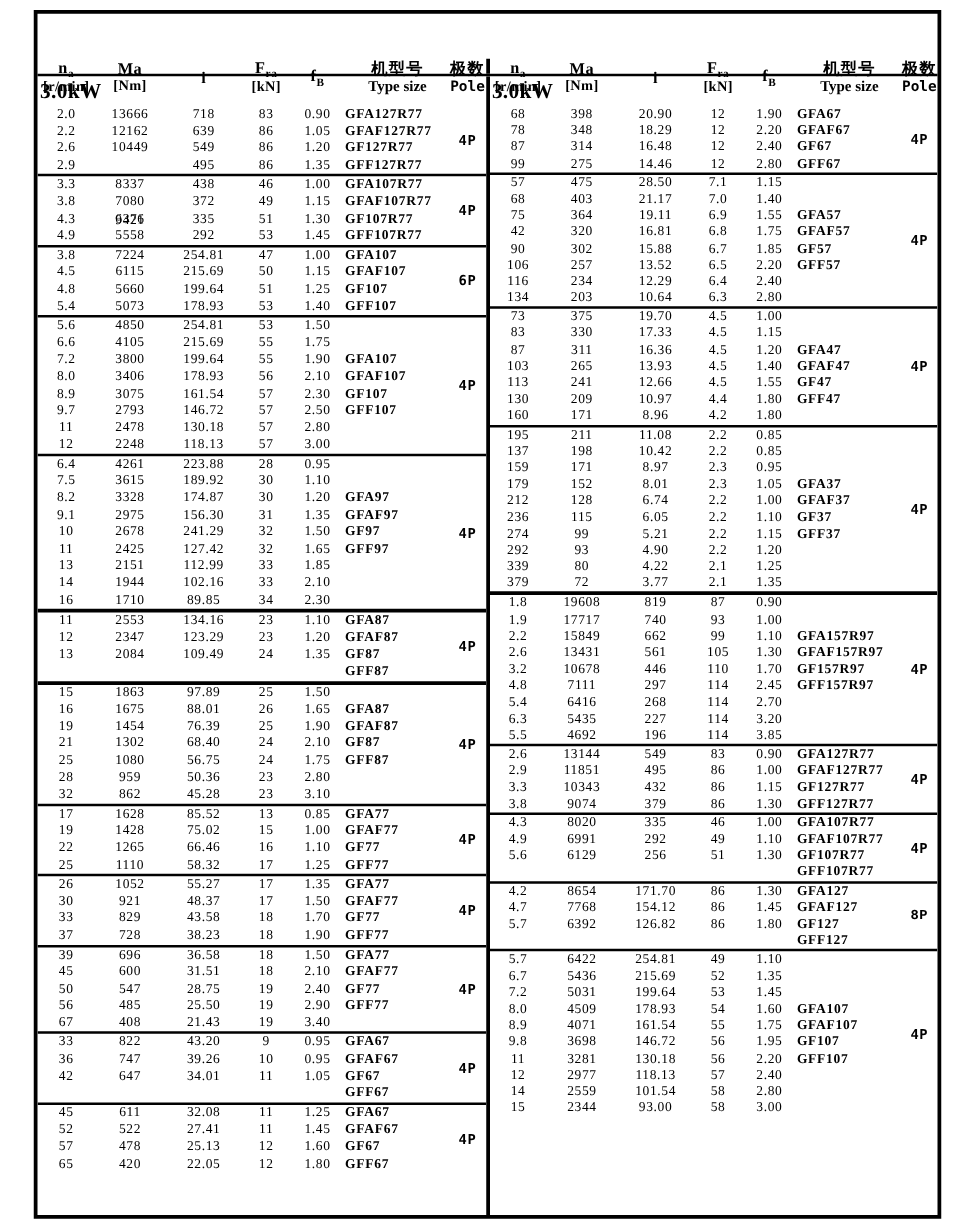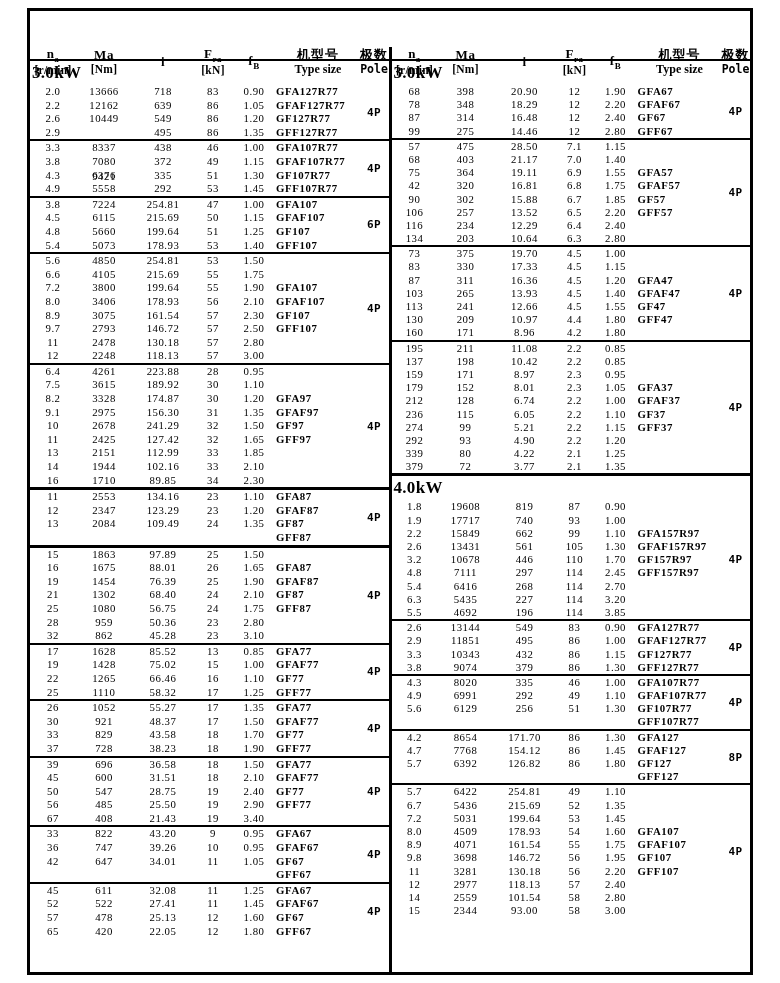--- a/index.html
+++ b/index.html
@@ -268,21 +268,20 @@
             <div class="row"><div class="cell col0" style="grid-area: 3 / 1;">159</div><div class="cell col1" style="grid-area: 3 / 2;">171</div><div class="cell col2" style="grid-area: 3 / 3;">8.97</div><div class="cell col3" style="grid-area: 3 / 4;">2.3</div><div class="cell col4" style="grid-area: 3 / 5;">0.95</div><div class="cell col5" style="grid-area: 3 / 6;"></div></div>
             <div class="row"><div class="cell col0" style="grid-area: 4 / 1;">179</div><div class="cell col1" style="grid-area: 4 / 2;">152</div><div class="cell col2" style="grid-area: 4 / 3;">8.01</div><div class="cell col3" style="grid-area: 4 / 4;">2.3</div><div class="cell col4" style="grid-area: 4 / 5;">1.05</div><div class="cell col5" style="grid-area: 4 / 6;">GFA37</div></div>
             <div class="row"><div class="cell col0" style="grid-area: 5 / 1;">212</div><div class="cell col1" style="grid-area: 5 / 2;">128</div><div class="cell col2" style="grid-area: 5 / 3;">6.74</div><div class="cell col3" style="grid-area: 5 / 4;">2.2</div><div class="cell col4" style="grid-area: 5 / 5;">1.00</div><div class="cell col5" style="grid-area: 5 / 6;">GFAF37</div></div>
             <div class="row"><div class="cell col0" style="grid-area: 6 / 1;">236</div><div class="cell col1" style="grid-area: 6 / 2;">115</div><div class="cell col2" style="grid-area: 6 / 3;">6.05</div><div class="cell col3" style="grid-area: 6 / 4;">2.2</div><div class="cell col4" style="grid-area: 6 / 5;">1.10</div><div class="cell col5" style="grid-area: 6 / 6;">GF37</div></div>
             <div class="row"><div class="cell col0" style="grid-area: 7 / 1;">274</div><div class="cell col1" style="grid-area: 7 / 2;">99</div><div class="cell col2" style="grid-area: 7 / 3;">5.21</div><div class="cell col3" style="grid-area: 7 / 4;">2.2</div><div class="cell col4" style="grid-area: 7 / 5;">1.15</div><div class="cell col5" style="grid-area: 7 / 6;">GFF37</div></div>
             <div class="row"><div class="cell col0" style="grid-area: 8 / 1;">292</div><div class="cell col1" style="grid-area: 8 / 2;">93</div><div class="cell col2" style="grid-area: 8 / 3;">4.90</div><div class="cell col3" style="grid-area: 8 / 4;">2.2</div><div class="cell col4" style="grid-area: 8 / 5;">1.20</div><div class="cell col5" style="grid-area: 8 / 6;"></div></div>
             <div class="row"><div class="cell col0" style="grid-area: 9 / 1;">339</div><div class="cell col1" style="grid-area: 9 / 2;">80</div><div class="cell col2" style="grid-area: 9 / 3;">4.22</div><div class="cell col3" style="grid-area: 9 / 4;">2.1</div><div class="cell col4" style="grid-area: 9 / 5;">1.25</div><div class="cell col5" style="grid-area: 9 / 6;"></div></div>
             <div class="row"><div class="cell col0" style="grid-area: 10 / 1;">379</div><div class="cell col1" style="grid-area: 10 / 2;">72</div><div class="cell col2" style="grid-area: 10 / 3;">3.77</div><div class="cell col3" style="grid-area: 10 / 4;">2.1</div><div class="cell col4" style="grid-area: 10 / 5;">1.35</div><div class="cell col5" style="grid-area: 10 / 6;"></div></div>
             <div class="pole" style="grid-area: 1 / 7 / span 10;">4P</div>
           </div>
-          <div class="section-title">4.0kW</div>
           <div class="group sep-normal">
             <div class="row"><div class="cell col0" style="grid-area: 1 / 1;">1.8</div><div class="cell col1" style="grid-area: 1 / 2;">19608</div><div class="cell col2" style="grid-area: 1 / 3;">819</div><div class="cell col3" style="grid-area: 1 / 4;">87</div><div class="cell col4" style="grid-area: 1 / 5;">0.90</div><div class="cell col5" style="grid-area: 1 / 6;"></div></div>
             <div class="row"><div class="cell col0" style="grid-area: 2 / 1;">1.9</div><div class="cell col1" style="grid-area: 2 / 2;">17717</div><div class="cell col2" style="grid-area: 2 / 3;">740</div><div class="cell col3" style="grid-area: 2 / 4;">93</div><div class="cell col4" style="grid-area: 2 / 5;">1.00</div><div class="cell col5" style="grid-area: 2 / 6;"></div></div>
             <div class="row"><div class="cell col0" style="grid-area: 3 / 1;">2.2</div><div class="cell col1" style="grid-area: 3 / 2;">15849</div><div class="cell col2" style="grid-area: 3 / 3;">662</div><div class="cell col3" style="grid-area: 3 / 4;">99</div><div class="cell col4" style="grid-area: 3 / 5;">1.10</div><div class="cell col5" style="grid-area: 3 / 6;">GFA157R97</div></div>
             <div class="row"><div class="cell col0" style="grid-area: 4 / 1;">2.6</div><div class="cell col1" style="grid-area: 4 / 2;">13431</div><div class="cell col2" style="grid-area: 4 / 3;">561</div><div class="cell col3" style="grid-area: 4 / 4;">105</div><div class="cell col4" style="grid-area: 4 / 5;">1.30</div><div class="cell col5" style="grid-area: 4 / 6;">GFAF157R97</div></div>
             <div class="row"><div class="cell col0" style="grid-area: 5 / 1;">3.2</div><div class="cell col1" style="grid-area: 5 / 2;">10678</div><div class="cell col2" style="grid-area: 5 / 3;">446</div><div class="cell col3" style="grid-area: 5 / 4;">110</div><div class="cell col4" style="grid-area: 5 / 5;">1.70</div><div class="cell col5" style="grid-area: 5 / 6;">GF157R97</div></div>
             <div class="row"><div class="cell col0" style="grid-area: 6 / 1;">4.8</div><div class="cell col1" style="grid-area: 6 / 2;">7111</div><div class="cell col2" style="grid-area: 6 / 3;">297</div><div class="cell col3" style="grid-area: 6 / 4;">114</div><div class="cell col4" style="grid-area: 6 / 5;">2.45</div><div class="cell col5" style="grid-area: 6 / 6;">GFF157R97</div></div>
             <div class="row"><div class="cell col0" style="grid-area: 7 / 1;">5.4</div><div class="cell col1" style="grid-area: 7 / 2;">6416</div><div class="cell col2" style="grid-area: 7 / 3;">268</div><div class="cell col3" style="grid-area: 7 / 4;">114</div><div class="cell col4" style="grid-area: 7 / 5;">2.70</div><div class="cell col5" style="grid-area: 7 / 6;"></div></div>
             <div class="row"><div class="cell col0" style="grid-area: 8 / 1;">6.3</div><div class="cell col1" style="grid-area: 8 / 2;">5435</div><div class="cell col2" style="grid-area: 8 / 3;">227</div><div class="cell col3" style="grid-area: 8 / 4;">114</div><div class="cell col4" style="grid-area: 8 / 5;">3.20</div><div class="cell col5" style="grid-area: 8 / 6;"></div></div>
             <div class="row"><div class="cell col0" style="grid-area: 9 / 1;">5.5</div><div class="cell col1" style="grid-area: 9 / 2;">4692</div><div class="cell col2" style="grid-area: 9 / 3;">196</div><div class="cell col3" style="grid-area: 9 / 4;">114</div><div class="cell col4" style="grid-area: 9 / 5;">3.85</div><div class="cell col5" style="grid-area: 9 / 6;"></div></div>
@@ -300,21 +299,21 @@
             <div class="row"><div class="cell col0" style="grid-area: 2 / 1;">4.9</div><div class="cell col1" style="grid-area: 2 / 2;">6991</div><div class="cell col2" style="grid-area: 2 / 3;">292</div><div class="cell col3" style="grid-area: 2 / 4;">49</div><div class="cell col4" style="grid-area: 2 / 5;">1.10</div><div class="cell col5" style="grid-area: 2 / 6;">GFAF107R77</div></div>
             <div class="row"><div class="cell col0" style="grid-area: 3 / 1;">5.6</div><div class="cell col1" style="grid-area: 3 / 2;">6129</div><div class="cell col2" style="grid-area: 3 / 3;">256</div><div class="cell col3" style="grid-area: 3 / 4;">51</div><div class="cell col4" style="grid-area: 3 / 5;">1.30</div><div class="cell col5" style="grid-area: 3 / 6;">GF107R77</div></div>
             <div class="row"><div class="cell col0" style="grid-area: 4 / 1;"></div><div class="cell col1" style="grid-area: 4 / 2;"></div><div class="cell col2" style="grid-area: 4 / 3;"></div><div class="cell col3" style="grid-area: 4 / 4;"></div><div class="cell col4" style="grid-area: 4 / 5;"></div><div class="cell col5" style="grid-area: 4 / 6;">GFF107R77</div></div>
             <div class="pole" style="grid-area: 1 / 7 / span 4;">4P</div>
           </div>
           <div class="group sep-normal">
             <div class="row"><div class="cell col0" style="grid-area: 1 / 1;">4.2</div><div class="cell col1" style="grid-area: 1 / 2;">8654</div><div class="cell col2" style="grid-area: 1 / 3;">171.70</div><div class="cell col3" style="grid-area: 1 / 4;">86</div><div class="cell col4" style="grid-area: 1 / 5;">1.30</div><div class="cell col5" style="grid-area: 1 / 6;">GFA127</div></div>
             <div class="row"><div class="cell col0" style="grid-area: 2 / 1;">4.7</div><div class="cell col1" style="grid-area: 2 / 2;">7768</div><div class="cell col2" style="grid-area: 2 / 3;">154.12</div><div class="cell col3" style="grid-area: 2 / 4;">86</div><div class="cell col4" style="grid-area: 2 / 5;">1.45</div><div class="cell col5" style="grid-area: 2 / 6;">GFAF127</div></div>
             <div class="row"><div class="cell col0" style="grid-area: 3 / 1;">5.7</div><div class="cell col1" style="grid-area: 3 / 2;">6392</div><div class="cell col2" style="grid-area: 3 / 3;">126.82</div><div class="cell col3" style="grid-area: 3 / 4;">86</div><div class="cell col4" style="grid-area: 3 / 5;">1.80</div><div class="cell col5" style="grid-area: 3 / 6;">GF127</div></div>
             <div class="row"><div class="cell col0" style="grid-area: 4 / 1;"></div><div class="cell col1" style="grid-area: 4 / 2;"></div><div class="cell col2" style="grid-area: 4 / 3;"></div><div class="cell col3" style="grid-area: 4 / 4;"></div><div class="cell col4" style="grid-area: 4 / 5;"></div><div class="cell col5" style="grid-area: 4 / 6;">GFF127</div></div>
-            <div class="pole" style="grid-area: 1 / 7 / span 4;">8P</div>
+            <div class="pole" style="grid-area: 1 / 7 / span 4; font-family: Liberation Mono, monospace;">8P</div>
           </div>
           <div class="group sep-none">
             <div class="row"><div class="cell col0" style="grid-area: 1 / 1;">5.7</div><div class="cell col1" style="grid-area: 1 / 2;">6422</div><div class="cell col2" style="grid-area: 1 / 3;">254.81</div><div class="cell col3" style="grid-area: 1 / 4;">49</div><div class="cell col4" style="grid-area: 1 / 5;">1.10</div><div class="cell col5" style="grid-area: 1 / 6;"></div></div>
             <div class="row"><div class="cell col0" style="grid-area: 2 / 1;">6.7</div><div class="cell col1" style="grid-area: 2 / 2;">5436</div><div class="cell col2" style="grid-area: 2 / 3;">215.69</div><div class="cell col3" style="grid-area: 2 / 4;">52</div><div class="cell col4" style="grid-area: 2 / 5;">1.35</div><div class="cell col5" style="grid-area: 2 / 6;"></div></div>
             <div class="row"><div class="cell col0" style="grid-area: 3 / 1;">7.2</div><div class="cell col1" style="grid-area: 3 / 2;">5031</div><div class="cell col2" style="grid-area: 3 / 3;">199.64</div><div class="cell col3" style="grid-area: 3 / 4;">53</div><div class="cell col4" style="grid-area: 3 / 5;">1.45</div><div class="cell col5" style="grid-area: 3 / 6;"></div></div>
             <div class="row"><div class="cell col0" style="grid-area: 4 / 1;">8.0</div><div class="cell col1" style="grid-area: 4 / 2;">4509</div><div class="cell col2" style="grid-area: 4 / 3;">178.93</div><div class="cell col3" style="grid-area: 4 / 4;">54</div><div class="cell col4" style="grid-area: 4 / 5;">1.60</div><div class="cell col5" style="grid-area: 4 / 6;">GFA107</div></div>
             <div class="row"><div class="cell col0" style="grid-area: 5 / 1;">8.9</div><div class="cell col1" style="grid-area: 5 / 2;">4071</div><div class="cell col2" style="grid-area: 5 / 3;">161.54</div><div class="cell col3" style="grid-area: 5 / 4;">55</div><div class="cell col4" style="grid-area: 5 / 5;">1.75</div><div class="cell col5" style="grid-area: 5 / 6;">GFAF107</div></div>
             <div class="row"><div class="cell col0" style="grid-area: 6 / 1;">9.8</div><div class="cell col1" style="grid-area: 6 / 2;">3698</div><div class="cell col2" style="grid-area: 6 / 3;">146.72</div><div class="cell col3" style="grid-area: 6 / 4;">56</div><div class="cell col4" style="grid-area: 6 / 5;">1.95</div><div class="cell col5" style="grid-area: 6 / 6;">GF107</div></div>
             <div class="row"><div class="cell col0" style="grid-area: 7 / 1;">11</div><div class="cell col1" style="grid-area: 7 / 2;">3281</div><div class="cell col2" style="grid-area: 7 / 3;">130.18</div><div class="cell col3" style="grid-area: 7 / 4;">56</div><div class="cell col4" style="grid-area: 7 / 5;">2.20</div><div class="cell col5" style="grid-area: 7 / 6;">GFF107</div></div>
             <div class="row"><div class="cell col0" style="grid-area: 8 / 1;">12</div><div class="cell col1" style="grid-area: 8 / 2;">2977</div><div class="cell col2" style="grid-area: 8 / 3;">118.13</div><div class="cell col3" style="grid-area: 8 / 4;">57</div><div class="cell col4" style="grid-area: 8 / 5;">2.40</div><div class="cell col5" style="grid-area: 8 / 6;"></div></div>

